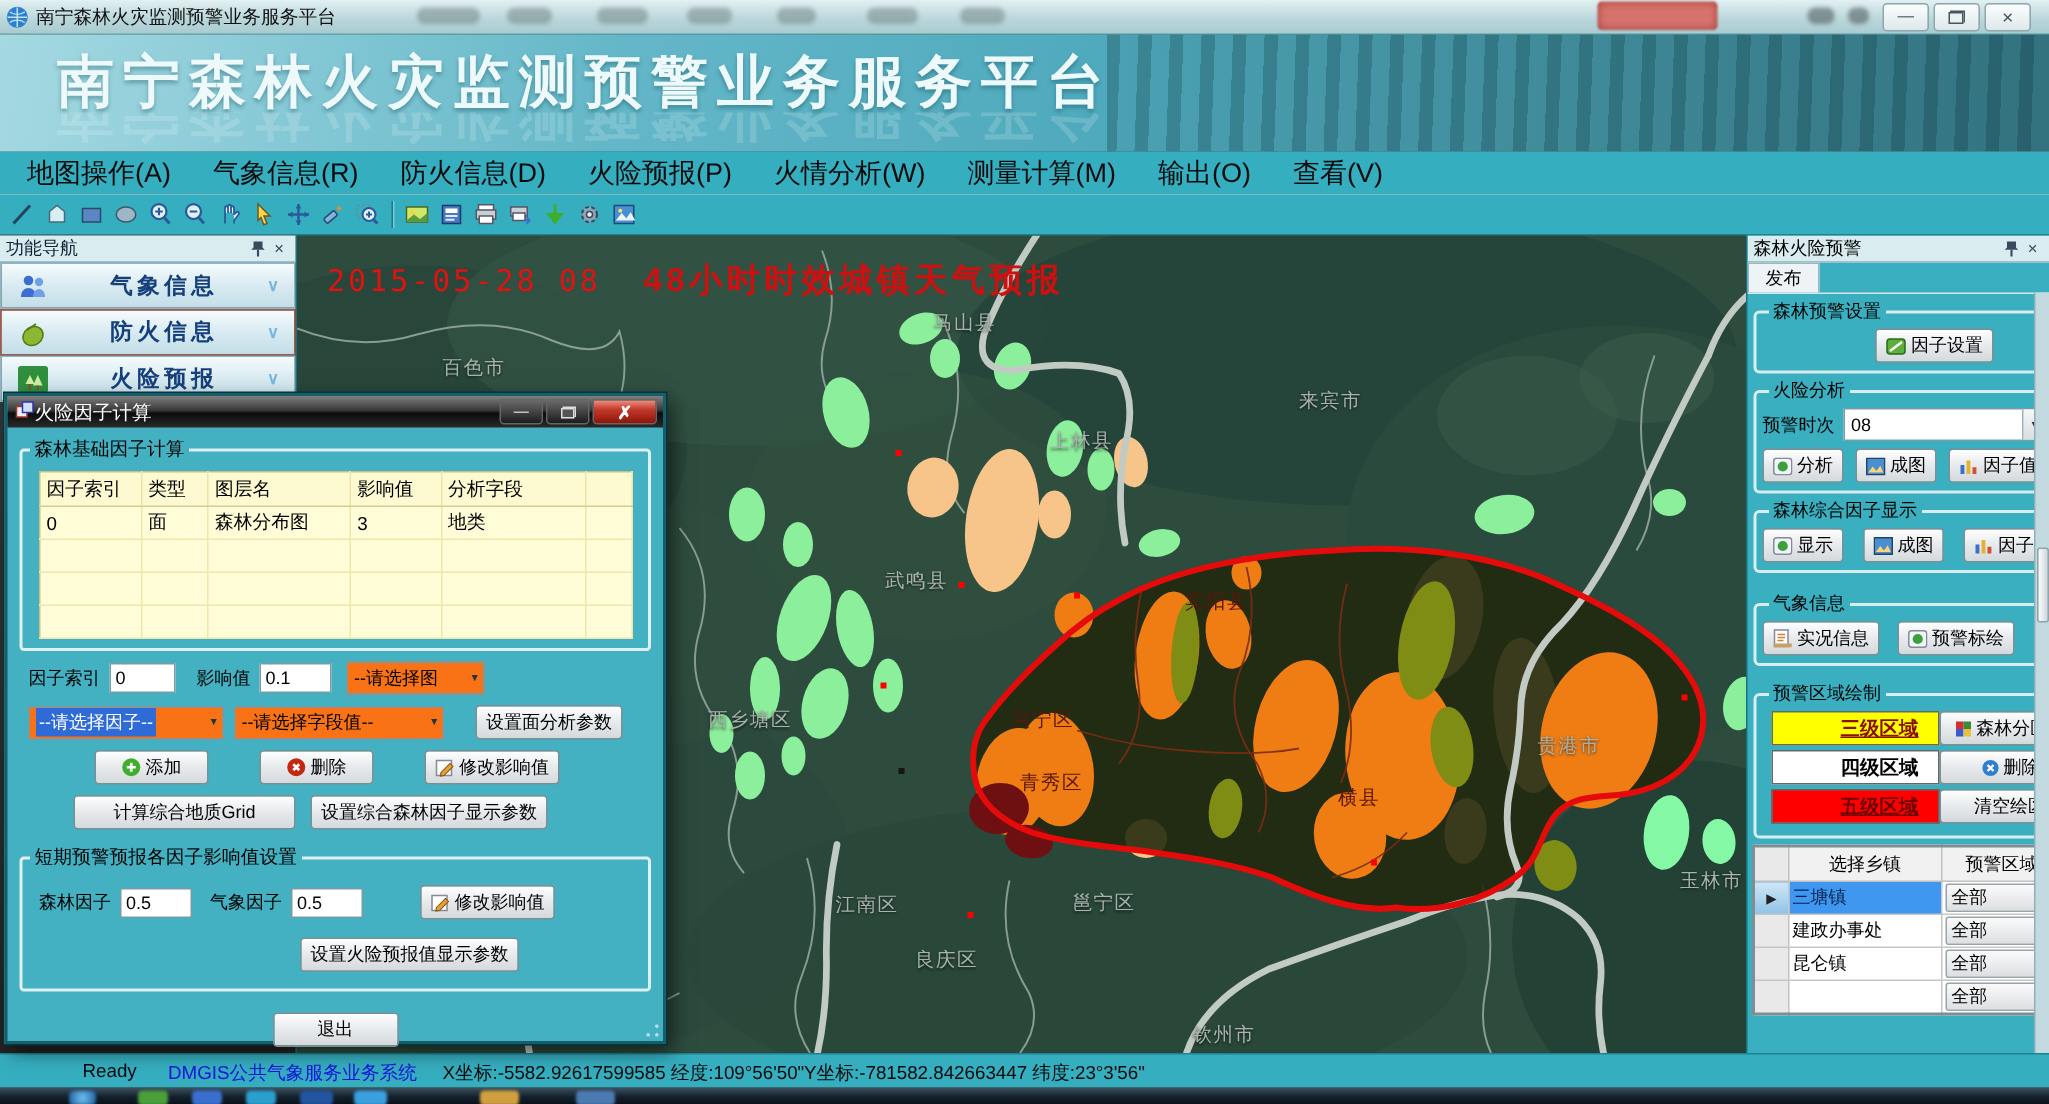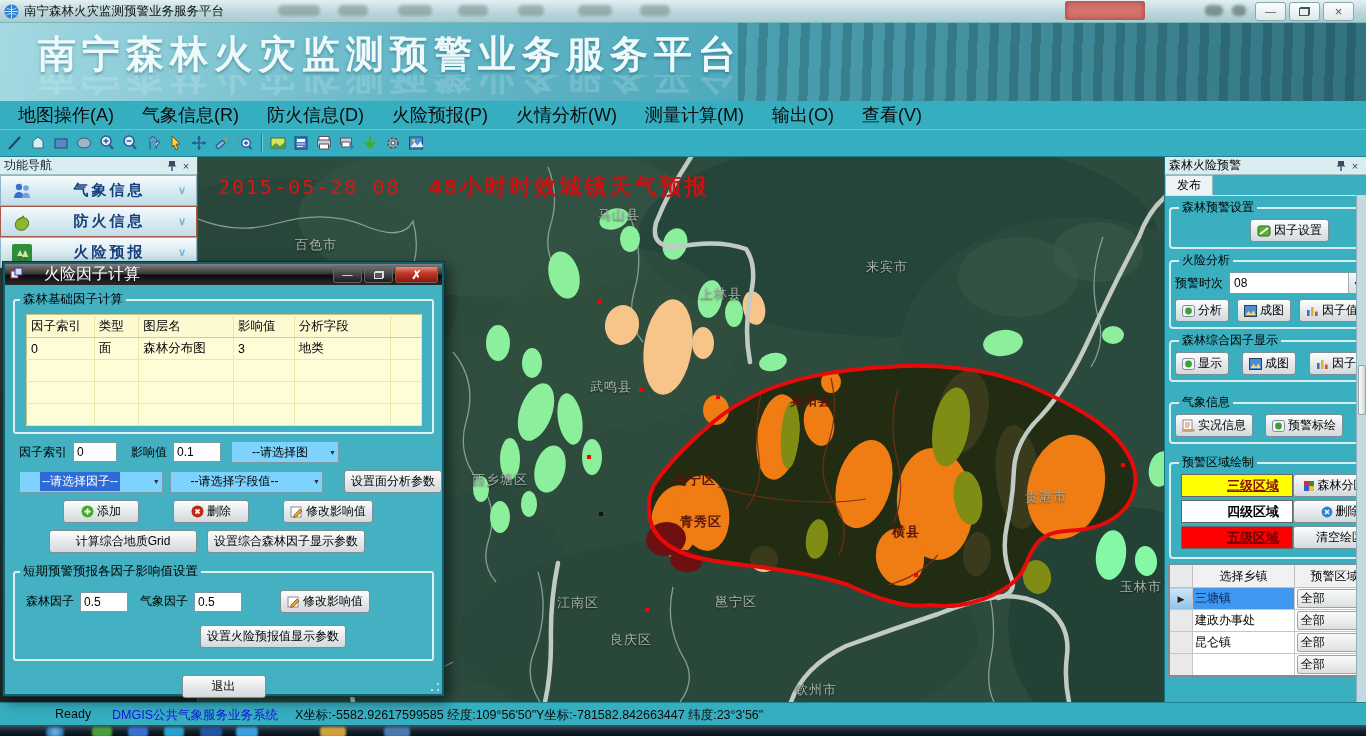--- a/index.html
+++ b/index.html
@@ -34,21 +34,21 @@
   .hico{width:14px;display:flex;justify-content:center;color:#345;font-size:11px;}
   .nav-item{height:29px;background:linear-gradient(#f5fbfd,#d6e9f0 55%,#c3dee8);border:1px solid #8fb6c4;display:flex;align-items:center;font-size:15px;font-weight:bold;color:#16407c;}
   .nav-item.active{border-color:#a85a4a;}
   .nav-item .nico{width:26px;margin:0 6px 0 8px;display:flex;justify-content:center;}
   .nav-item .nlabel{flex:1;text-align:center;letter-spacing:3px;}
   .nav-item .chev{color:#7ab6dc;margin-right:10px;font-size:11px;}
   
   .map{flex:1;position:relative;overflow:hidden;background:#2d4c3e;}
   .map svg{position:absolute;left:0;top:0;}
   .maplabel{position:absolute;transform:translate(-50%,-50%);font-size:13px;color:#a7b3ac;text-shadow:0 1px 2px rgba(0,0,0,.65);white-space:nowrap;letter-spacing:1px;}
-  .maplabel.dark{color:#5a170a;text-shadow:none;font-weight:bold;}
+  .maplabel.dark{color:#5a170a;text-shadow:none;font-weight:normal;}
   .mapdot{position:absolute;width:4px;height:4px;background:#f00;transform:translate(-50%,-50%);}
   .map-datetime{position:absolute;left:20px;top:18px;font-size:20px;color:#e01212;font-family:"DejaVu Sans Mono",monospace;letter-spacing:2px;}
   .map-title{position:absolute;left:231px;top:15px;font-size:22px;font-weight:bold;color:#cf1010;letter-spacing:3px;}
   
   .rightpanel{width:201px;background:#3aafc0;border-left:1px solid #17727f;position:relative;overflow:hidden;font-size:12px;color:#000;}
   .rp-header{height:17px;background:#d9ecf0;display:flex;align-items:center;font-size:12px;padding:0 4px;border-bottom:1px solid #9fc0c8;}
   .rp-header .sp{flex:1;}
   .rp-tabs{height:20px;display:flex;border-bottom:1px solid #d4e8ec;}
   .rp-tab{width:46px;background:#eef4f5;border:1px solid #9ab8c0;border-bottom:none;display:flex;align-items:center;justify-content:center;font-size:12px;}
   .grp{border:2px solid #d9edf0;border-radius:4px;margin:3px 5px 2px 4px;padding:3px 4px 5px;position:relative;}
@@ -65,34 +65,34 @@
   .rtable td{border:1px solid #c6c6c6;height:21px;font-size:12px;padding:0 2px;}
   .rtable .rowhdr{width:18px;background:#e9e9e9;text-align:center;font-size:9px;color:#222;}
   .rtable tr.sel .towncell{background:#3f97ef;color:#06234f;}
   .rtable tr.sel .rowhdr{background:linear-gradient(#cfe6f5,#8fc3e8);}
   .cellbtn{display:block;background:linear-gradient(#fafafa,#dcdfe1);border:1px solid #9aa5aa;border-radius:2px;padding:0 3px;height:17px;line-height:17px;}
   .vscroll{position:absolute;right:0;top:38px;bottom:0;width:9px;background:#c3dbe0;border-left:1px solid #8fb0b8;}
   .vscroll .vthumb{position:absolute;top:170px;left:1px;width:6px;height:48px;background:linear-gradient(90deg,#fdfdfd,#cfd6d9);border:1px solid #8fa5ac;border-radius:2px;}
   
   .dlg{position:absolute;left:3px;top:107px;width:437px;height:430px;background:#43b1c1;border:2px solid #155f6b;box-shadow:0 0 0 1px #0a343c,4px 5px 12px rgba(0,0,0,.55);z-index:50;font-size:12px;}
   .dlg-title{height:21px;background:linear-gradient(#808080,#383838 45%,#0c0c0c 55%,#2a2a2a);display:flex;align-items:center;color:#fff;padding-left:5px;}
-  .dlg-title-text{margin-left:21px;font-size:16px;}
+  .dlg-title-text{margin-left:0;font-size:13px;}
   .dlg-btns{margin-left:auto;display:flex;gap:2px;padding-right:4px;}
   .dbtn{width:27px;height:15px;border:1px solid #666;border-radius:0 0 3px 3px;background:linear-gradient(#6a6a6a,#1c1c1c);color:#eee;display:flex;align-items:center;justify-content:center;font-size:10px;line-height:1;}
   .dbtn.close{width:41px;background:linear-gradient(#f08a7c,#c3372а 40%,#8f1408);background:linear-gradient(#ef8d7e,#c23a2b 40%,#8f1408);color:#fff;font-weight:bold;font-size:12px;}
   .dbtn .boxes{position:relative;width:10px;height:8px;}
   .dbtn .boxes i{position:absolute;width:7px;height:5px;border:1px solid #ddd;display:block;}
   .dbtn .boxes i:first-child{right:0;top:0;} .dbtn .boxes i:last-child{left:0;bottom:0;background:#555;}
   .dgrp{border:2px solid #dff0f2;border-radius:3px;margin:4px 8px;position:relative;padding:4px 5px;}
   .dgrp legend{padding:0 3px;font-size:12.5px;}
   .ytable{border-collapse:collapse;background:#fffcd8;width:396px;margin:2px 0 2px 6px;border:1px solid #c9c080;}
   .ytable th{font-weight:normal;text-align:left;font-size:12.5px;height:22px;border-bottom:1px solid #d6cc92;border-right:1px solid #eee4a8;padding:0 4px;background:#fdfad2;}
   .ytable td{height:21px;font-size:12.5px;border-bottom:1px solid #efe6ac;border-right:1px solid #efe6ac;padding:0 4px;}
   .din{background:#fff;border:1px solid #7a9aa5;height:18px;font-size:12px;padding:0 3px;font-family:"Liberation Sans",sans-serif;}
-  .dcombo{background:#7dd3fc;border:1px solid #7a9aa5;height:20px;display:flex;align-items:center;padding-left:20px;font-size:12px;}
+  .dcombo{background:#f97316;border:1px solid #7a9aa5;height:20px;display:flex;align-items:center;padding-left:4px;font-size:12px;}
   .dcombo.selblue .val{background:#2e6bd6;color:#fff;padding:1px 2px;}
   .dlg .row{margin:7px 0 0 14px;}
   .grip{position:absolute;right:3px;bottom:3px;width:8px;height:8px;background:radial-gradient(circle at 7px 1px,#bde 1px,transparent 1.5px),radial-gradient(circle at 7px 7px,#bde 1px,transparent 1.5px),radial-gradient(circle at 1px 7px,#bde 1px,transparent 1.5px);}
   
   .statusbar{position:relative;height:22px;background:#35aec0;border-top:1px solid #1f8290;font-size:12.5px;color:#0a0a0a;}
   .statusbar span{position:absolute;top:4px;white-space:nowrap;}
   .st-sys{color:#1414dd;}
   
   .taskbar{position:relative;height:14px;background:linear-gradient(#3d5260,#13202c 45%,#040a10);}
   .tbi{position:absolute;top:2px;height:10px;border-radius:3px;filter:blur(1px);}
@@ -421,21 +421,21 @@
           <path d="M941,80 Q912,135 891,182 Q868,232 843,259 Q818,283 816,312 Q815,342 809,368 Q803,396 813,420 Q820,436 800,441"></path>
           <path d="M967,40 Q950,55 941,80"></path>
         </g>
 
         <path d="M548,243 C585,222 640,212 690,210 C740,206 790,212 830,228 C862,242 895,258 915,278 C933,296 941,315 936,334 C930,356 910,368 888,372 C870,375 852,372 840,385 C828,398 830,415 812,428 C790,444 760,452 733,448 C706,452 676,440 650,428 C622,418 590,414 562,410 C536,407 508,404 490,398 C468,390 455,377 452,362 C449,346 452,332 460,322 C470,308 485,292 505,274 C520,260 534,250 548,243 Z" fill="none" stroke="#e60b0b" stroke-width="4"></path>
       </svg>
       <div class="map-datetime">2015-05-28 08</div>
       <div class="map-title">48小时时效城镇天气预报</div>
       <div>
           <div class="maplabel" style="left: 118px; top: 88px;">百色市</div>
-          <div class="maplabel" style="left: 421px; top: 58px;">马山县</div>
+          <div class="maplabel" style="left: 445px; top: 58px;">马山县</div>
           <div class="maplabel" style="left: 689px; top: 110px;">来宾市</div>
           <div class="maplabel" style="left: 523px; top: 137px;">上林县</div>
           <div class="maplabel" style="left: 413px; top: 230px;">武鸣县</div>
           <div class="maplabel" style="left: 302px; top: 323px;">西乡塘区</div>
           <div class="maplabel dark" style="left: 613px; top: 244px;">宾阳县</div>
           <div class="maplabel dark" style="left: 497px; top: 323px;">兴宁区</div>
           <div class="maplabel dark" style="left: 503px; top: 365px;">青秀区</div>
           <div class="maplabel dark" style="left: 708px; top: 375px;">横县</div>
           <div class="maplabel" style="left: 848px; top: 340px;">贵港市</div>
           <div class="maplabel" style="left: 943px; top: 430px;">玉林市</div>

